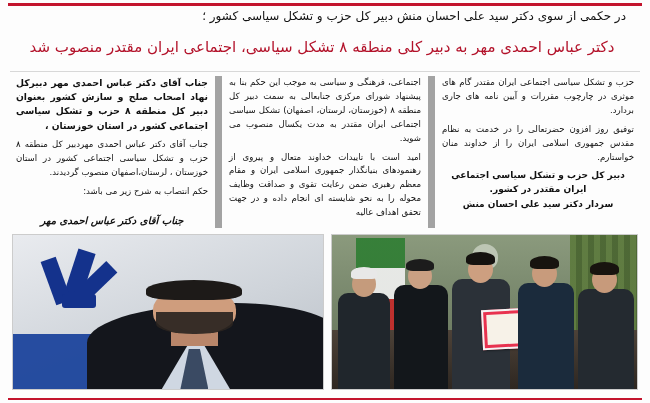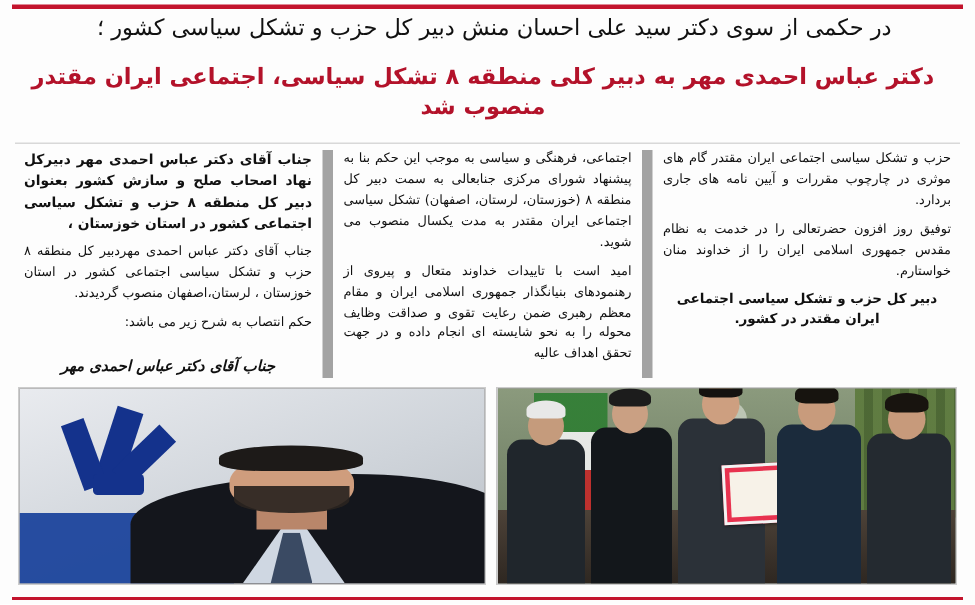--- a/index.html
+++ b/index.html
@@ -24,33 +24,33 @@
 
   
   .top-rule {
     height: 3px;
     background: linear-gradient(to left, #c3142d 0%, #c3142d 100%);
     margin: 3px 8px 0 8px;
   }
 
   
   .kicker {
-    text-align: center;
-    font-size: 15px;
+    text-align: right;
+    font-size: 12px;
     color: #111;
-    padding: 3px 1px 1px 10px;
+    padding: 3px 24px 1px 10px;
     line-height: 1.3;
     direction: rtl;
   }
 
   
   .headline {
     text-align: center;
     color: #b3122a;
-    font-weight: bold;
+    font-weight: normal;
     font-size: 15px;
     line-height: 1.35;
     padding: 1px 14px 4px 8px;
     direction: rtl;
     letter-spacing: -0.2px;
   }
 
   .rule-thin {
     height: 1px;
     background: #d8d8d8;
@@ -245,20 +245,21 @@
   <h1 class="headline">دکتر عباس احمدی مهر به دبیر کلی منطقه ۸ تشکل سیاسی، اجتماعی ایران مقتدر منصوب شد</h1>
 
   <div class="rule-thin"></div>
 
   <div class="cols">
 
     <div class="col">
       <p>حزب و تشکل سیاسی اجتماعی ایران مقتدر گام های موثری در چارچوب مقررات و آیین نامه های جاری بردارد.</p>
       <p>توفیق روز افزون حضرتعالی را در خدمت به نظام مقدس جمهوری اسلامی ایران را از خداوند منان خواستارم.</p>
       <div class="sig">دبیر کل حزب و تشکل سیاسی اجتماعی ایران مقتدر در کشور.</div>
+      <div class="sig">سردار دکتر سید علی احسان منش</div>
     </div>
 
     <div class="col">
       <p>اجتماعی، فرهنگی و سیاسی به موجب این حکم بنا به پیشنهاد شورای مرکزی جنابعالی به سمت دبیر کل منطقه ۸ (خوزستان، لرستان، اصفهان) تشکل سیاسی اجتماعی ایران مقتدر به مدت یکسال منصوب می شوید.</p>
       <p>امید است با تاییدات خداوند متعال و پیروی از رهنمودهای بنیانگذار جمهوری اسلامی ایران و مقام معظم رهبری ضمن رعایت تقوی و صداقت وظایف محوله را به نحو شایسته ای انجام داده و در جهت تحقق اهداف عالیه</p>
     </div>
 
     <div class="col">
       <p class="lede-bold">جناب آقای دکتر عباس احمدی مهر دبیرکل نهاد اصحاب صلح و سازش کشور بعنوان دبیر کل منطقه ۸ حزب و تشکل سیاسی اجتماعی  کشور  در استان خوزستان ،</p>
       <p>جناب آقای دکتر عباس احمدی مهردبیر کل منطقه ۸ حزب و تشکل سیاسی اجتماعی کشور در استان خوزستان ، لرستان،اصفهان منصوب گردیدند.</p>

